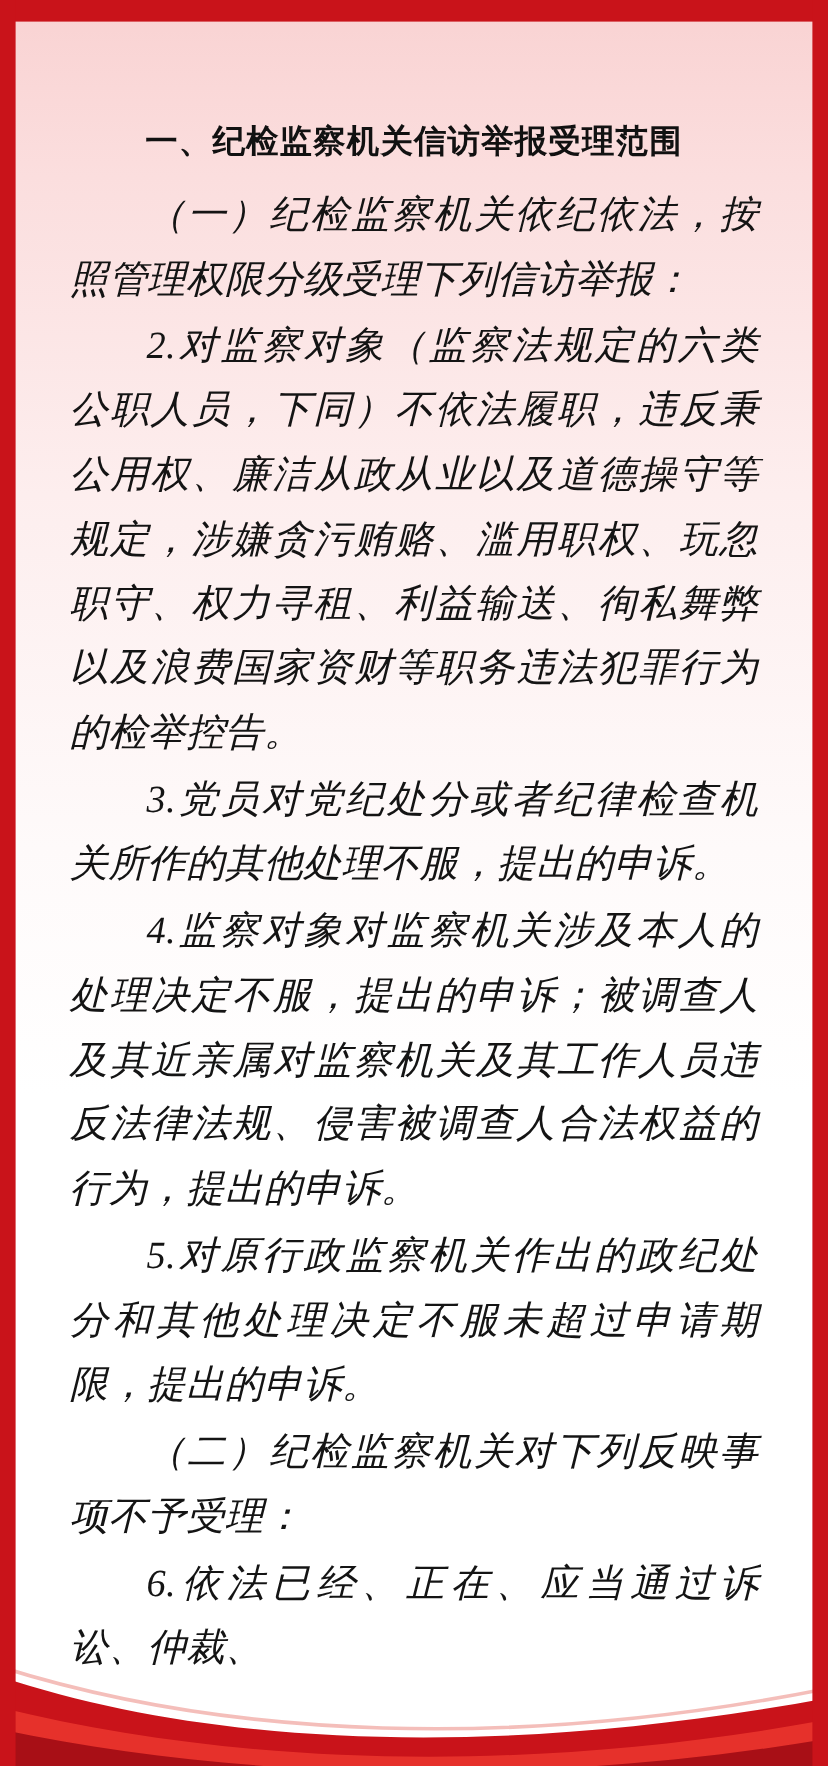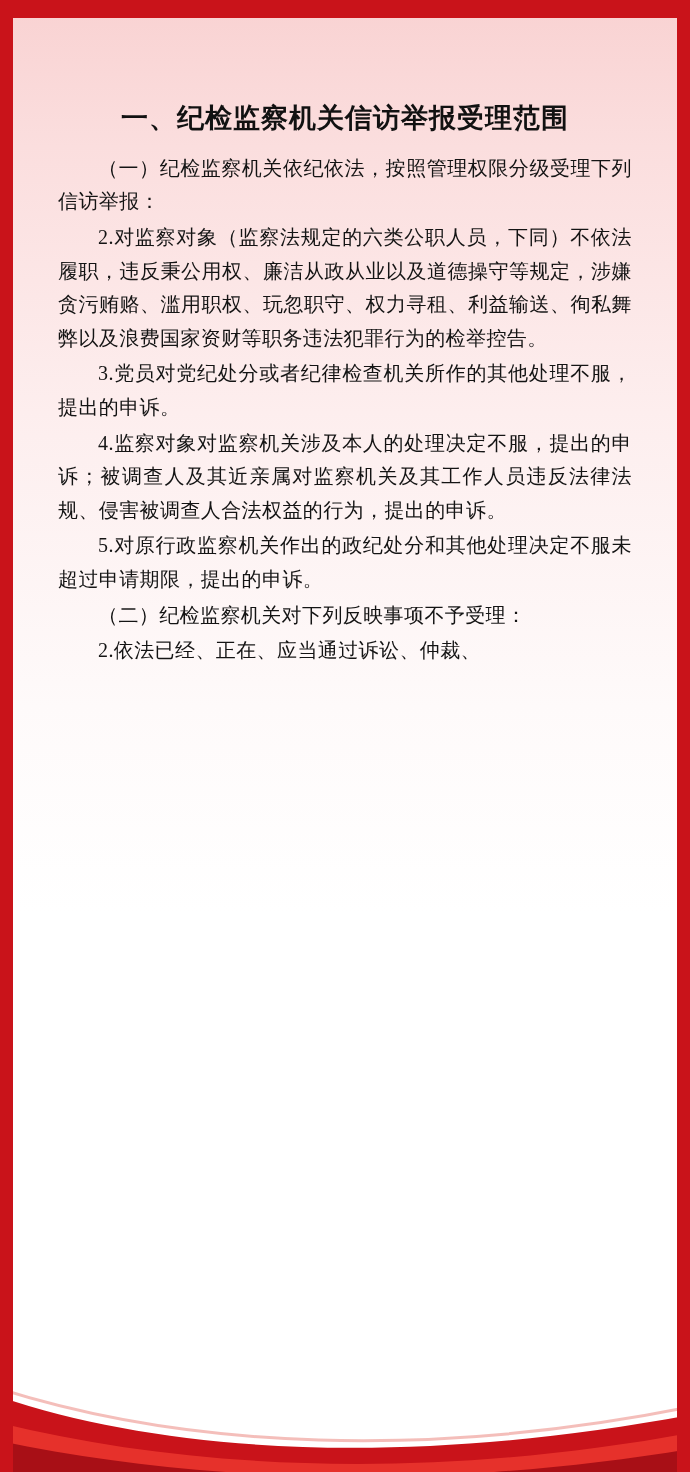--- a/index.html
+++ b/index.html
@@ -73,27 +73,28 @@
     font-size: 27px;
     font-weight: bold;
     color: #111111;
     text-align: center;
     letter-spacing: 1px;
     margin: 18px 0 14px 0;
     line-height: 1.4;
     font-family: "Liberation Sans", "DejaVu Sans", sans-serif;
   }
   .para {
-    font-size: 20px;
+    font-size: 32px;
     line-height: 1.68;
     color: #141414;
     text-align: justify;
     text-justify: inter-ideograph;
     margin: 0 0 2px 0;
     letter-spacing: 0.4px;
+    font-style: italic;
   }
   .indent {
     text-indent: 2em;
   }
 </style>
 </head>
 <body>
 
 <div class="poster">
 
@@ -103,21 +104,21 @@
 
   <div class="content">
     <div class="doc-title">一、纪检监察机关信访举报受理范围</div>
 
     <p class="para indent">（一）纪检监察机关依纪依法，按照管理权限分级受理下列信访举报：</p>
     <p class="para indent">2.对监察对象（监察法规定的六类公职人员，下同）不依法履职，违反秉公用权、廉洁从政从业以及道德操守等规定，涉嫌贪污贿赂、滥用职权、玩忽职守、权力寻租、利益输送、徇私舞弊以及浪费国家资财等职务违法犯罪行为的检举控告。</p>
     <p class="para indent">3.党员对党纪处分或者纪律检查机关所作的其他处理不服，提出的申诉。</p>
     <p class="para indent">4.监察对象对监察机关涉及本人的处理决定不服，提出的申诉；被调查人及其近亲属对监察机关及其工作人员违反法律法规、侵害被调查人合法权益的行为，提出的申诉。</p>
     <p class="para indent">5.对原行政监察机关作出的政纪处分和其他处理决定不服未超过申请期限，提出的申诉。</p>
     <p class="para indent">（二）纪检监察机关对下列反映事项不予受理：</p>
-    <p class="para indent">2.依法已经、正在、应当通过诉讼、仲裁、</p>
+    <p class="para indent">6.依法已经、正在、应当通过诉讼、仲裁、</p>
   </div>
 
   <div class="bottom-deco">
     <svg width="690" height="135" viewBox="0 0 690 135" preserveAspectRatio="none">
       <path d="M0,60 C180,120 420,128 690,78 L690,135 L0,135 Z" fill="#c9131a"></path>
       <path d="M0,86 C200,135 440,142 690,96 L690,135 L0,135 Z" fill="#e8342c" opacity="0.92"></path>
       <path d="M0,104 C210,148 450,152 690,112 L690,135 L0,135 Z" fill="#a80f16"></path>
       <path d="M0,52 C190,112 430,122 690,70" fill="none" stroke="#f3b7b3" stroke-width="3" opacity="0.9"></path>
     </svg>
   </div>

